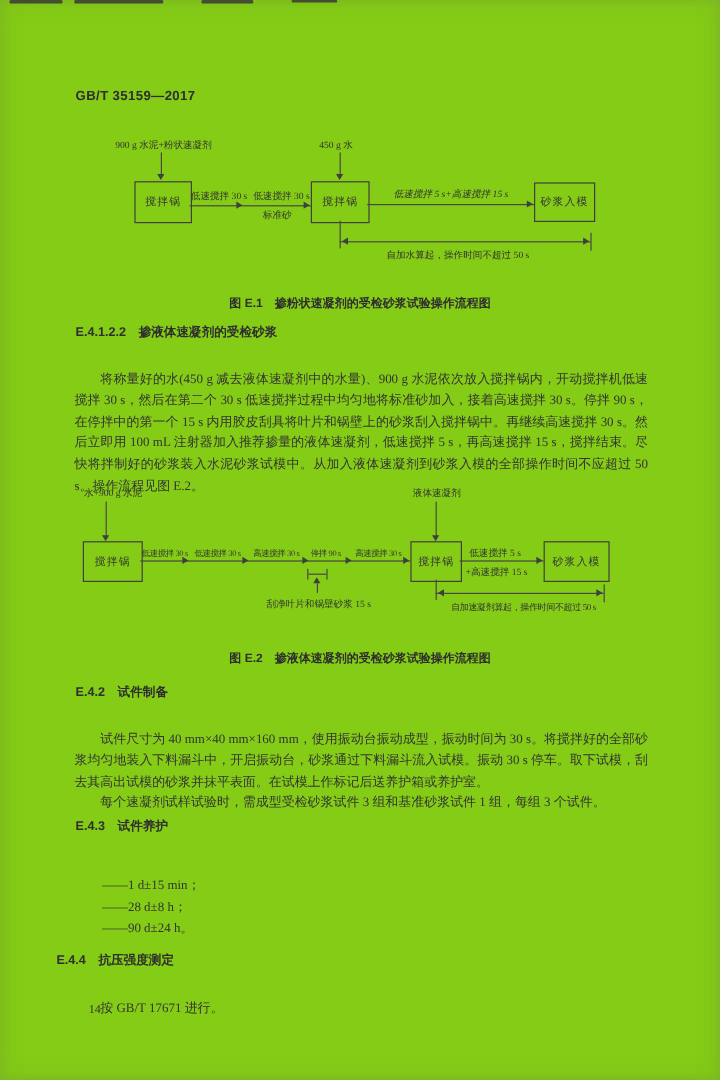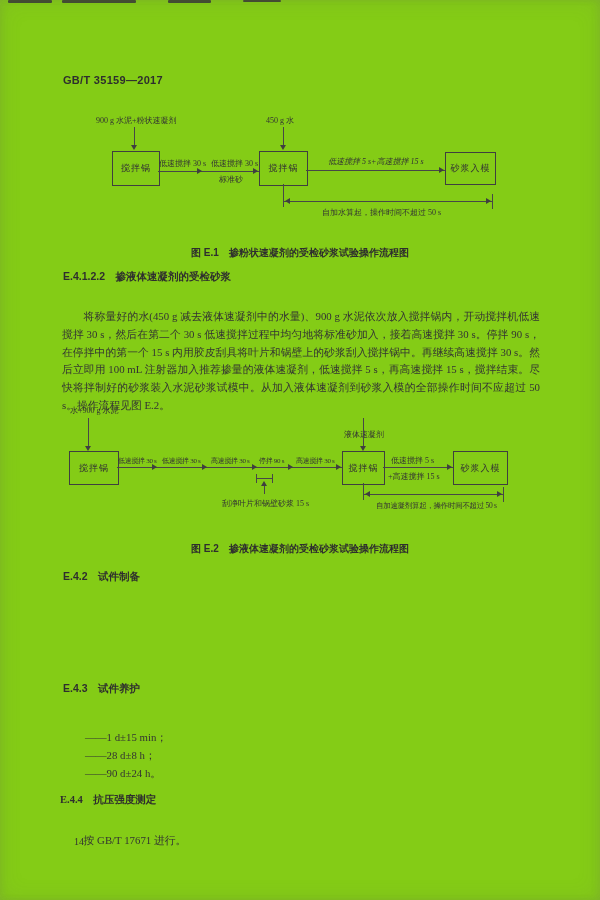--- a/index.html
+++ b/index.html
@@ -91,21 +91,21 @@
   <div class="abs para" style="left:62px;top:292px;width:478px;">
     <p>将称量好的水(450 g 减去液体速凝剂中的水量)、900 g 水泥依次放入搅拌锅内，开动搅拌机低速搅拌 30 s，然后在第二个 30 s 低速搅拌过程中均匀地将标准砂加入，接着高速搅拌 30 s。停拌 90 s，在停拌中的第一个 15 s 内用胶皮刮具将叶片和锅壁上的砂浆刮入搅拌锅中。再继续高速搅拌 30 s。然后立即用 100 mL 注射器加入推荐掺量的液体速凝剂，低速搅拌 5 s，再高速搅拌 15 s，搅拌结束。尽快将拌制好的砂浆装入水泥砂浆试模中。从加入液体速凝剂到砂浆入模的全部操作时间不应超过 50 s。操作流程见图 E.2。</p>
   </div>
 
   <div class="grp">
 
     <div class="lbl" style="left:70px;top:405px;">水+900 g 水泥</div>
     <div class="vl" style="left:88px;top:418px;height:29px;"></div>
     <div class="ah-d" style="left:85px;top:446px;"></div>
 
-    <div class="lbl" style="left:344px;top:405px;margin-top:24px;">液体速凝剂</div>
+    <div class="lbl" style="left:344px;top:405px;">液体速凝剂</div>
     <div class="vl" style="left:363px;top:418px;height:29px;"></div>
     <div class="ah-d" style="left:360px;top:446px;"></div>
 
     <div class="box" style="left:69px;top:451px;width:48px;height:32px;">搅拌锅</div>
     <div class="box" style="left:342px;top:451px;width:41px;height:32px;">搅拌锅</div>
     <div class="box" style="left:453px;top:451px;width:53px;height:32px;">砂浆入模</div>
 
     <div class="hl" style="left:117px;top:467px;width:225px;"></div>
     <div class="ah-r" style="left:152px;top:464px;"></div>
     <div class="ah-r" style="left:202px;top:464px;"></div>
@@ -134,26 +134,30 @@
     <div class="hl" style="left:363px;top:494px;width:140px;"></div>
     <div class="vl" style="left:503px;top:487px;height:15px;"></div>
     <div class="ah-l" style="left:365px;top:491px;"></div>
     <div class="ah-r" style="left:497px;top:491px;"></div>
     <div class="lbl-sm" style="left:376px;top:501px;font-size:7.5px;">自加速凝剂算起，操作时间不超过 50 s</div>
   </div>
 
   <div class="abs caption" style="left:0;top:542px;">图 E.2　掺液体速凝剂的受检砂浆试验操作流程图</div>
 
   <div class="abs heading" style="left:63px;top:570px;">E.4.2　试件制备</div>
+  <div class="abs para" style="left:62px;top:592px;width:478px;">
+    <p>试件尺寸为 40 mm×40 mm×160 mm，使用振动台振动成型，振动时间为 30 s。将搅拌好的全部砂浆均匀地装入下料漏斗中，开启振动台，砂浆通过下料漏斗流入试模。振动 30 s 停车。取下试模，刮去其高出试模的砂浆并抹平表面。在试模上作标记后送养护箱或养护室。</p>
+    <p>每个速凝剂试样试验时，需成型受检砂浆试件 3 组和基准砂浆试件 1 组，每组 3 个试件。</p>
+  </div>
 
   <div class="abs heading" style="left:63px;top:682px;">E.4.3　试件养护</div>
   <div class="abs list-item" style="left:85px;top:731px;">——1 d±15 min；</div>
   <div class="abs list-item" style="left:85px;top:749px;">——28 d±8 h；</div>
   <div class="abs list-item" style="left:85px;top:767px;">——90 d±24 h。</div>
 
-  <div class="abs heading" style="left:60px;top:793px;font-family:Liberation Serif, serif;">E.4.4　抗压强度测定</div>
+  <div class="abs heading" style="left:47px;top:793px;">E.4.4　抗压强度测定</div>
   <div class="abs para" style="left:62px;top:816px;width:478px;">
     <p>按 GB/T 17671 进行。</p>
   </div>
 
   <div class="abs pgnum" style="left:74px;top:836px;">14</div>
 
 </div>
 
 </body></html>

